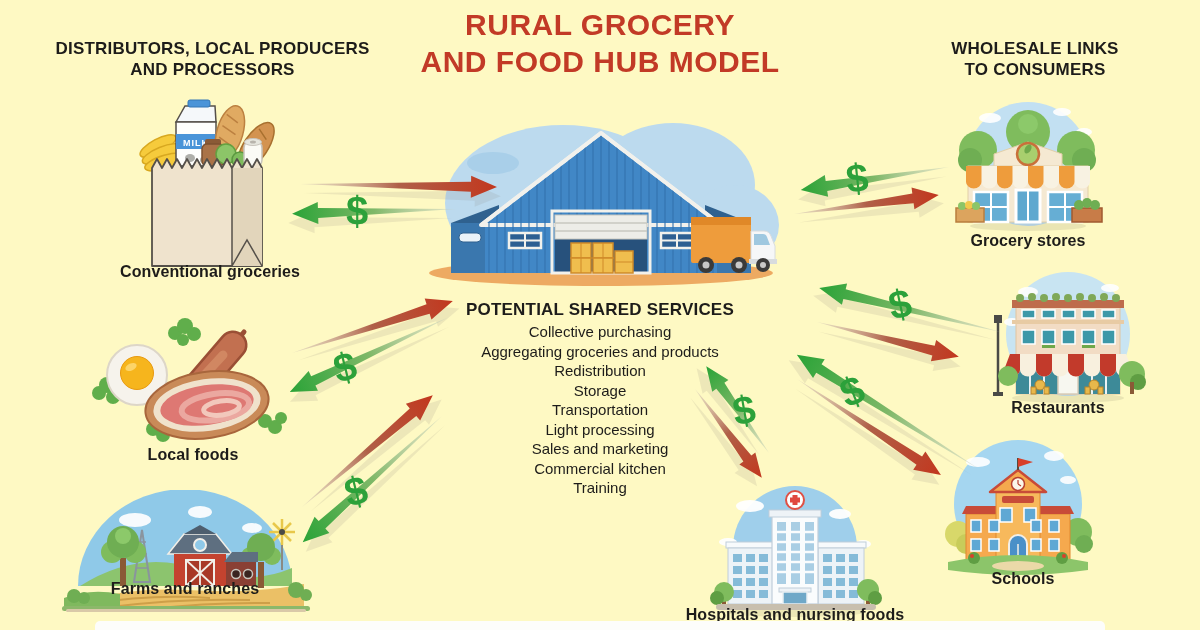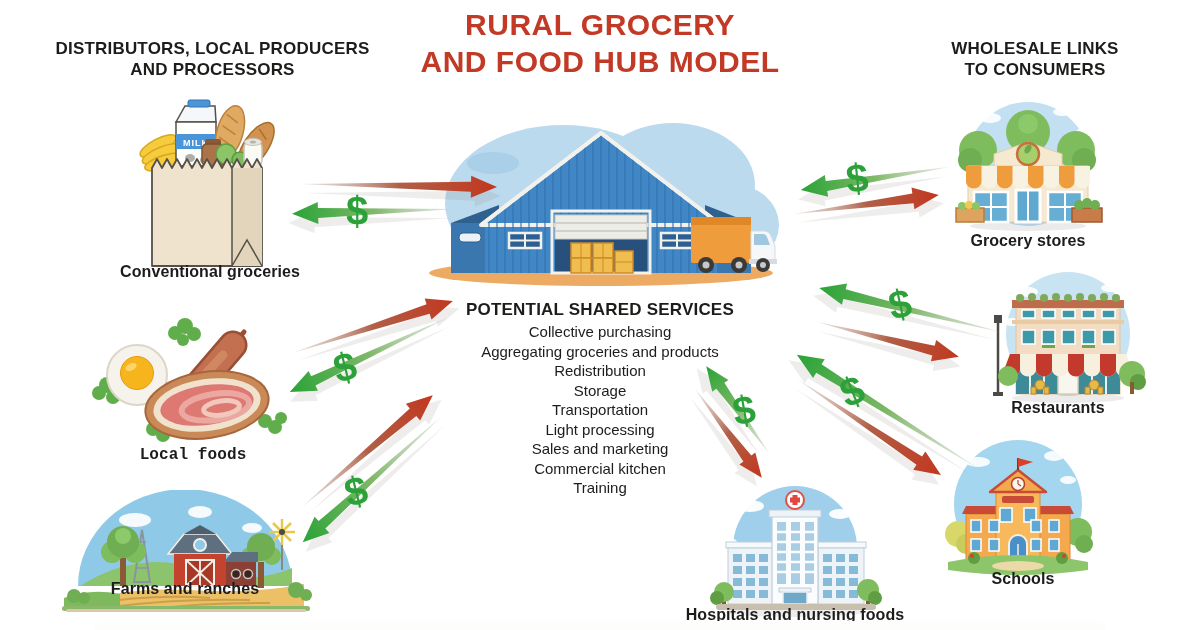--- a/index.html
+++ b/index.html
@@ -1,19 +1,19 @@
 <!DOCTYPE html>
 <html><head>
 <meta charset="utf-8">
 <style>
   * { margin:0; padding:0; box-sizing:border-box; }
   body { font-family:"Liberation Sans", sans-serif; background:#777; }
   #stage {
     position:relative; width:1200px; height:630px; overflow:hidden;
-    background:#ffffff; margin:0 auto;
+    background:#fef9c3; margin:0 auto;
   }
   .abs { position:absolute; }
   .title {
     left:330px; top:6px; width:540px; text-align:center;
     color:#C23A26; font-size:30px; font-weight:800; line-height:37px; letter-spacing:0.5px;
   }
   .section-heading {
     text-align:center; color:#1D1C1A; font-size:17px; font-weight:800;
     line-height:21px; letter-spacing:0.2px;
   }
@@ -120,21 +120,21 @@
     <line x1="101" y1="82" x2="138" y2="42" stroke="#D18762" stroke-width="9" stroke-linecap="round"></line>
 
     <g transform="rotate(-8 122 92)">
       <ellipse cx="122" cy="92" rx="62" ry="33" fill="#C98A58" stroke="#A8663C" stroke-width="2"></ellipse>
       <ellipse cx="122" cy="92" rx="54" ry="26" fill="#F0E2CC"></ellipse>
       <ellipse cx="122" cy="92" rx="47" ry="20" fill="#DE7873"></ellipse>
       <ellipse cx="130" cy="95" rx="34" ry="13" fill="none" stroke="#EBA8A0" stroke-width="6"></ellipse>
       <ellipse cx="136" cy="97" rx="18" ry="7" fill="none" stroke="#F2C8BC" stroke-width="5"></ellipse>
     </g>
   </svg>
-  <div class="abs node-label" style="left:93px; top:446px; width:200px;font-family:Liberation Mono, monospace;">Local foods</div>
+  <div class="abs node-label" style="left:93px; top:446px; width:200px;">Local foods</div>
 
   <svg class="abs" style="left:50px; top:490px;" width="272" height="122" viewBox="0 0 272 122">
     <path d="M28,96 A106,96 0 0 1 242,96 Z" fill="#8FC9E8"></path>
     <g fill="#FFFFFF" opacity="0.92">
       <ellipse cx="85" cy="30" rx="16" ry="7"></ellipse>
         <ellipse cx="150" cy="22" rx="12" ry="6"></ellipse>
         <ellipse cx="202" cy="38" rx="10" ry="5"></ellipse>
     </g>
     <path d="M30,96 Q90,58 150,80 Q200,96 242,78 L242,96 Z" fill="#8CC46E"></path>
 

